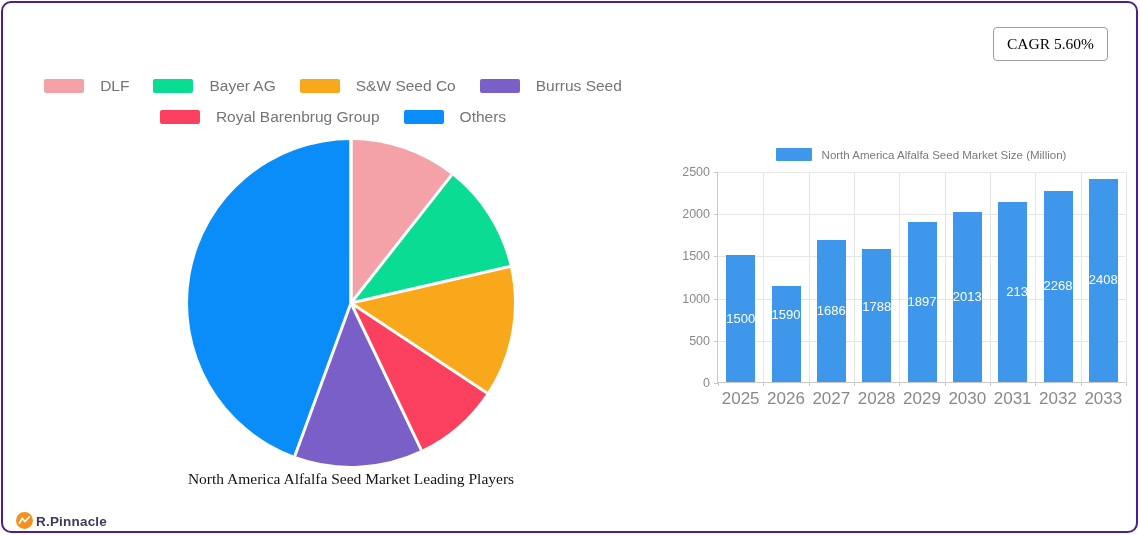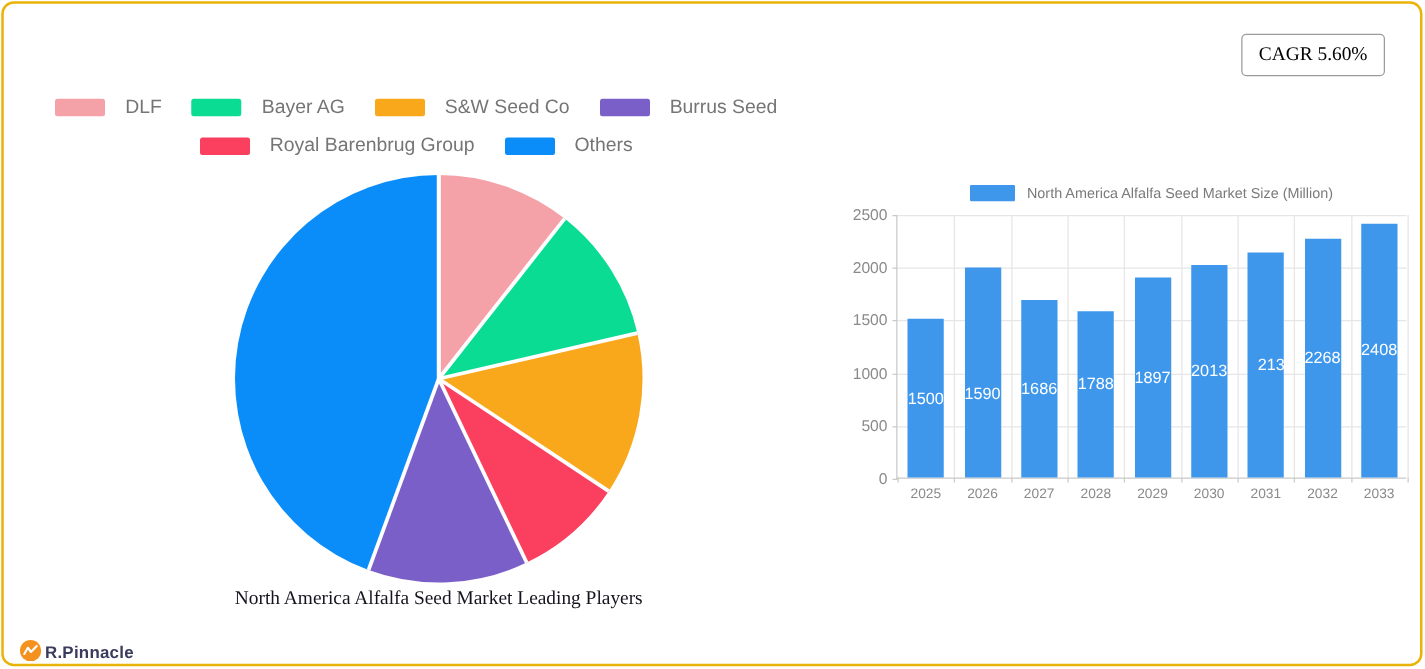--- a/index.html
+++ b/index.html
@@ -1,19 +1,19 @@
 <!DOCTYPE html>
 <html><head>
 <meta charset="utf-8">
 <style>
   * { margin: 0; padding: 0; box-sizing: border-box; }
   html, body { width: 1140px; height: 535px; background: #fff; font-family: "Liberation Sans", sans-serif; }
   .card {
     position: absolute; left: 1px; top: 1px; width: 1137px; height: 532px;
-    background: #fff; border: 2px solid #eab308; border-radius: 10px; overflow: hidden;
+    background: #fff; border: 2px solid #4c1d95; border-radius: 10px; overflow: hidden;
   }
   
   .cagr-badge {
     position: absolute; top: 24px; right: 28px;
     border: 1px solid #9b9b9b; border-radius: 4px; background: #fff;
     padding: 7px 13px; font-family: "Liberation Serif", serif; font-size: 15.5px; color: #000;
   }
   
   .left-panel { position: absolute; left: 0; top: 0; width: 660px; height: 532px; padding-left: 12px; }
   .pie-legend {
@@ -51,21 +51,21 @@
   .bar-value {
     position: absolute; left: -8px; right: -8px; text-align: center;
     font-size: 13px; color: #fff; z-index: 3;
   }
   .ylabel {
     position: absolute; text-align: right; width: 34px;
     font-size: 12.5px; color: #8a8a8a;
   }
   .xlabel {
     position: absolute; top: 100%; margin-top: 7px; text-align: center;
-    font-size: 11px; color: #8a8a8a;
+    font-size: 17px; color: #8a8a8a;
   }
   
   .brand { position: absolute; left: 13px; bottom: 2px; display: flex; align-items: flex-end; gap: 3px; }
   .brand-name { font-size: 13.5px; font-weight: bold; color: #3b3b5e; letter-spacing: 0.2px; }
 </style>
 </head>
 <body>
 
 <div class="card">
 
@@ -157,21 +157,21 @@
         <div class="gridline-v" style="left: 317.333px;"></div>
         <div class="tick-x" style="left: 317.333px;"></div>
         <div class="gridline-v" style="left: 362.667px;"></div>
         <div class="tick-x" style="left: 362.667px;"></div>
         <div class="gridline-v" style="left: 408px;"></div>
         <div class="tick-x" style="left: 408px;"></div>
         <div class="bar" style="left: 8.16667px; width: 29px; height: 126.6px; background: rgb(63, 151, 236);">
           <div class="bar-value" style="bottom: 56.3px; color: rgb(255, 255, 255);">1500</div>
         </div>
         <div class="xlabel" style="left: 0px; width: 45.3333px;">2025</div>
-        <div class="bar" style="left: 53.5px; width: 29px; height: 168px; background: rgb(63, 151, 236);">
+        <div class="bar" style="left: 53.5px; width: 29px; height: 96px; background: rgb(63, 151, 236);">
           <div class="bar-value" style="bottom: 60.098px; color: rgb(255, 255, 255);">1590</div>
         </div>
         <div class="xlabel" style="left: 45.3333px; width: 45.3333px;">2026</div>
         <div class="bar" style="left: 98.8333px; width: 29px; height: 142.298px; background: rgb(63, 151, 236);">
           <div class="bar-value" style="bottom: 64.1492px; color: rgb(255, 255, 255);">1686</div>
         </div>
         <div class="xlabel" style="left: 90.6667px; width: 45.3333px;">2027</div>
         <div class="bar" style="left: 144.167px; width: 29px; height: 133px; background: rgb(63, 151, 236);">
           <div class="bar-value" style="bottom: 68.4536px; color: rgb(255, 255, 255);">1788</div>
         </div>

